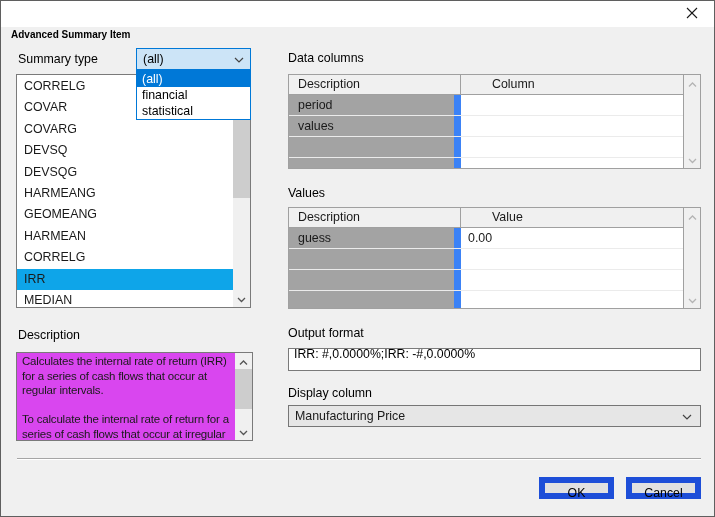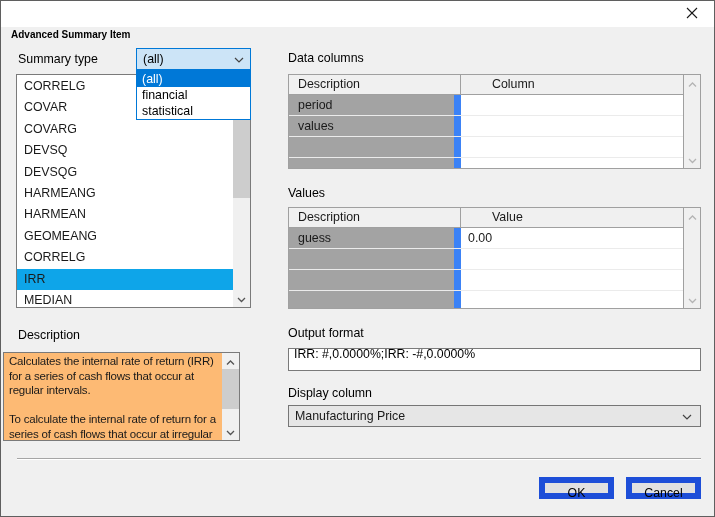--- a/index.html
+++ b/index.html
@@ -27,21 +27,21 @@
            border:1px solid #7a7a7a;box-sizing:border-box;overflow:hidden;}
   .listbox .items{position:absolute;left:0;top:1px;right:17px;bottom:0;overflow:hidden;}
   .lb-item{height:21.4px;line-height:21.4px;padding-left:7px;color:#1a1a1a;}
   .lb-item.sel{background:#0ea5e9;}
   
   .sbar{position:absolute;right:0;top:0;bottom:0;width:17px;background:#f0f0f0;}
   .sbar .sb-btn{position:absolute;left:0;width:17px;height:17px;display:flex;align-items:center;justify-content:center;}
   .sbar .sb-up{top:0;} .sbar .sb-down{bottom:0;}
   .sbar .thumb{position:absolute;left:0;width:17px;background:#cdcdcd;}
   
-  .descbox{position:absolute;left:2px;top:351px;width:237px;height:89px;background:#fdba74;
+  .descbox{position:absolute;left:15px;top:351px;width:237px;height:89px;background:#d946ef;
            border:1px solid #7a7a7a;box-sizing:border-box;overflow:hidden;}
   .desc-text{position:absolute;left:0;top:1px;right:17px;bottom:0;padding-left:5px;overflow:hidden;}
   .dline{height:14.5px;line-height:14.5px;font-size:11.5px;letter-spacing:-0.2px;white-space:nowrap;color:#1a1a1a;}
   
   .grid{position:absolute;background:#ffffff;border:1px solid #a0a0a0;box-sizing:border-box;overflow:hidden;}
   .ghead{position:absolute;left:0;top:0;right:17px;height:20px;background:#f0f0f0;
          border-bottom:1px solid #a0a0a0;display:flex;box-sizing:border-box;}
   .ghead .hcell{line-height:19px;color:#1a1a1a;}
   .ghead .hdesc{width:172px;padding-left:9px;border-right:1px solid #a0a0a0;box-sizing:border-box;}
   .ghead .hval{flex:1;padding-left:7px;margin-left:24px;}
@@ -104,22 +104,22 @@
     </div>
 
   <div class="listbox">
     <div class="items">
         <div class="lb-item">CORRELG</div>
         <div class="lb-item">COVAR</div>
         <div class="lb-item">COVARG</div>
         <div class="lb-item">DEVSQ</div>
         <div class="lb-item">DEVSQG</div>
         <div class="lb-item">HARMEANG</div>
+        <div class="lb-item">GEOMEANG</div>
         <div class="lb-item">HARMEAN</div>
-        <div class="lb-item">GEOMEANG</div>
         <div class="lb-item">CORRELG</div>
         <div class="lb-item sel">IRR</div>
         <div class="lb-item">MEDIAN</div>
       </div>
     <div class="sbar">
       <div class="sb-btn sb-up">
         <span><svg width="9" height="6" viewBox="0 0 9 6">
               <polyline points="1,4.5 4.5,1 8,4.5" fill="none" stroke="#555555" stroke-width="1.3"></polyline>
             </svg></span>
       </div>

